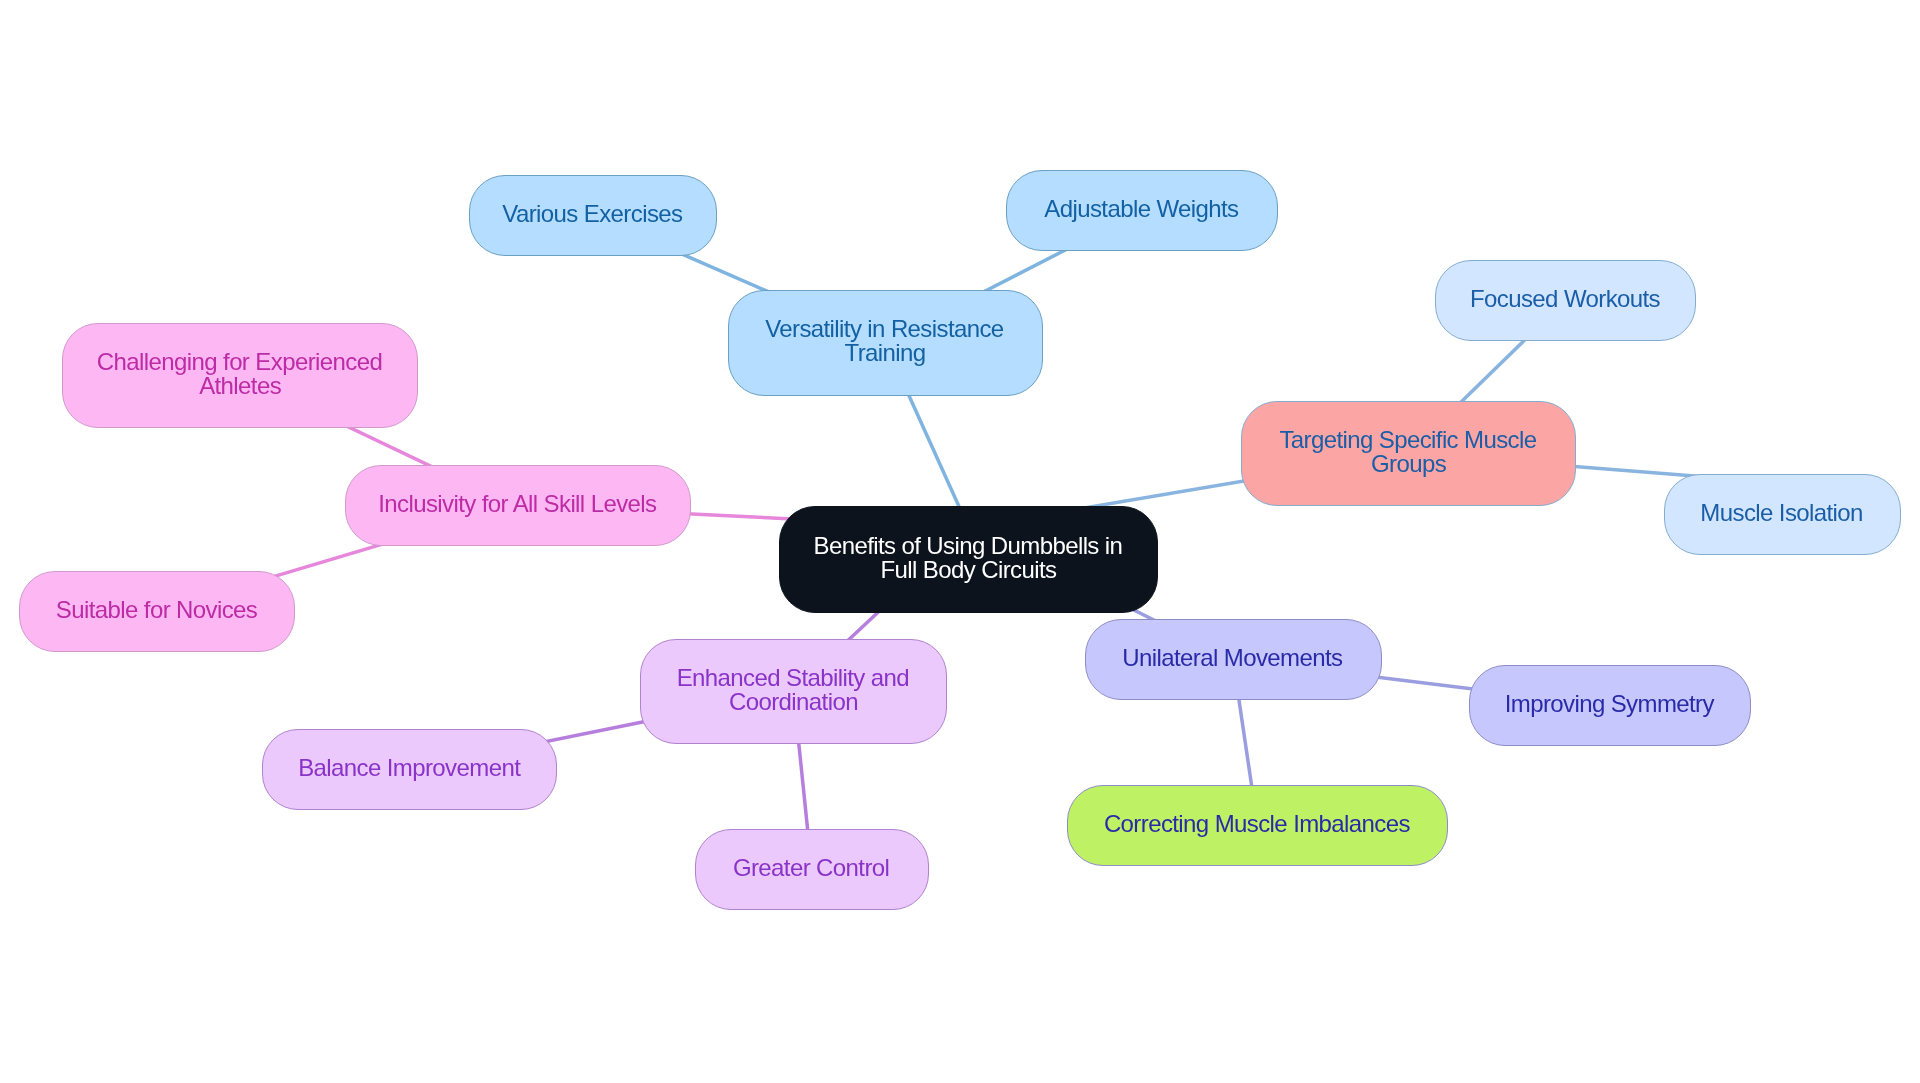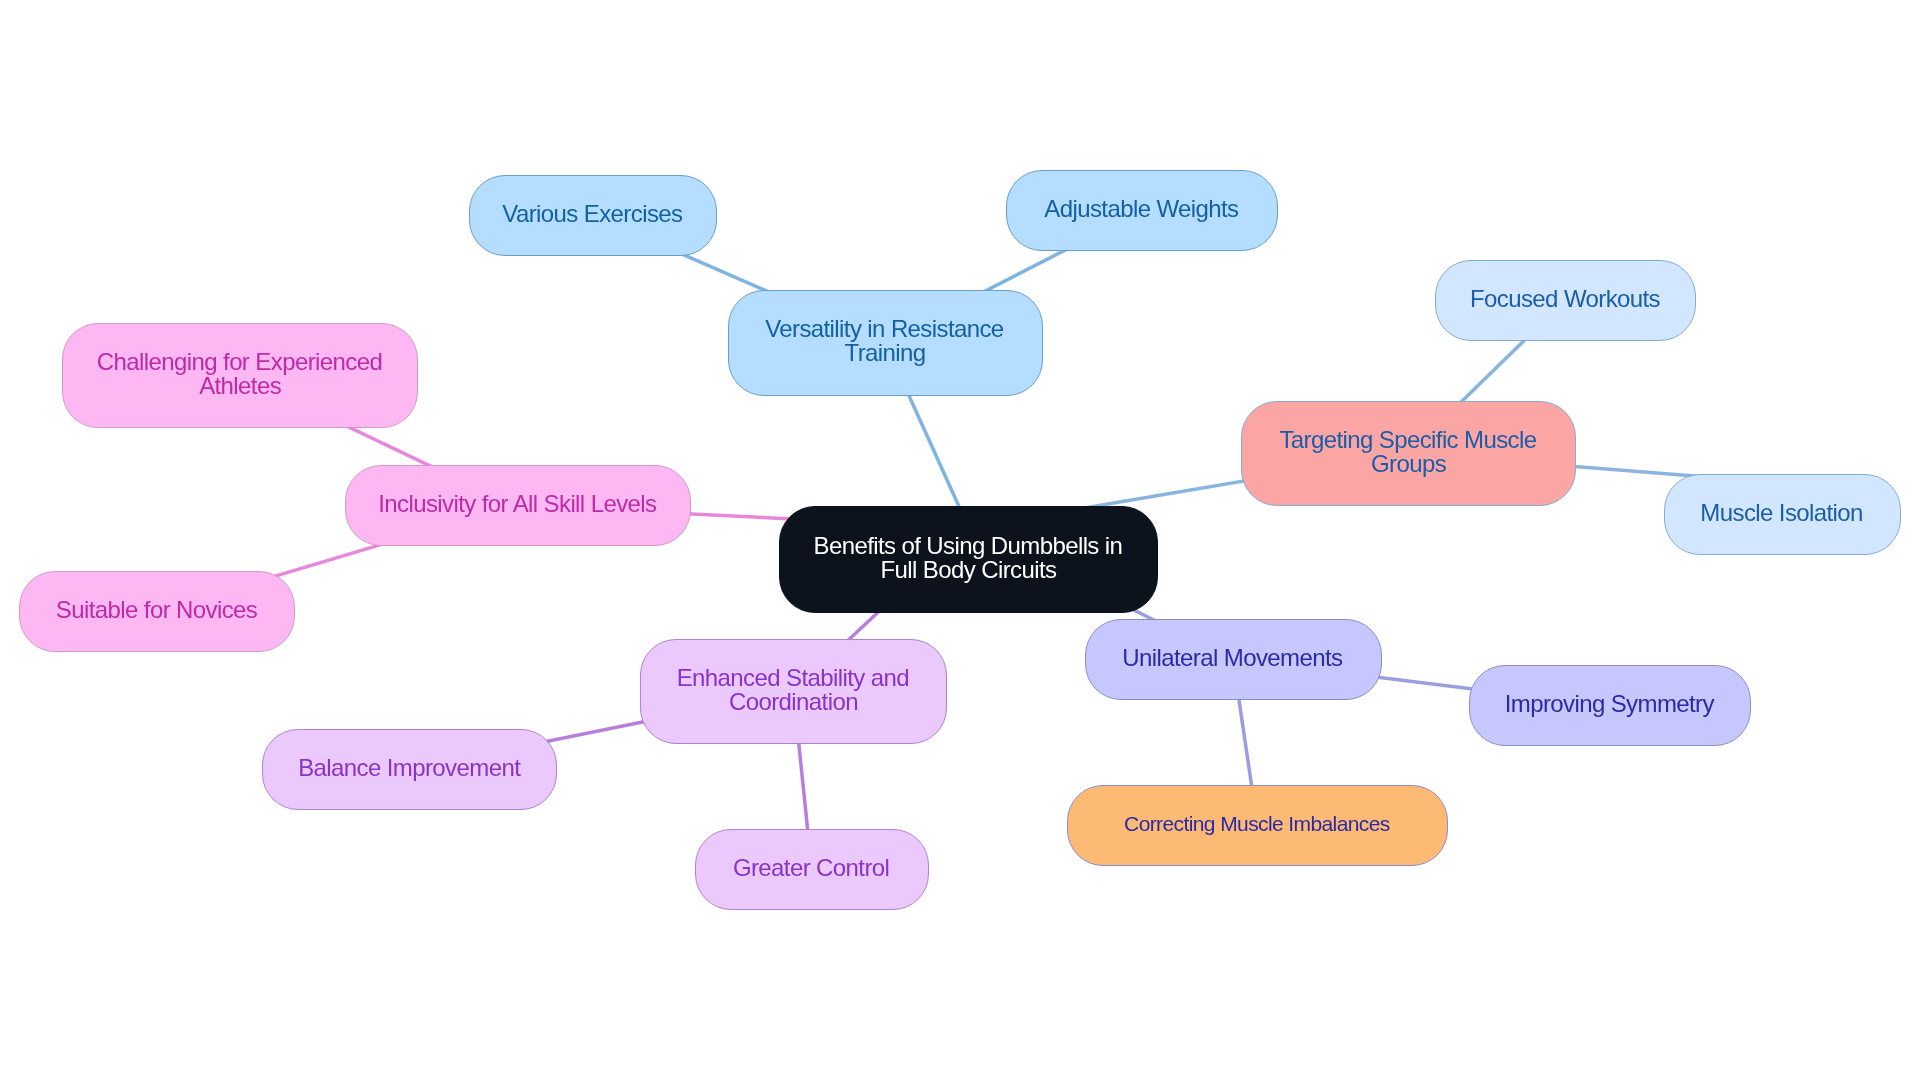--- a/index.html
+++ b/index.html
@@ -57,21 +57,21 @@
   </div>
   <div class="node" style="left: 1663.6px; top: 442.2px; width: 237.2px; height: 81.3px; border-radius: 36px; background: rgb(211, 230, 255); border-color: rgb(132, 172, 208); color: rgb(26, 94, 168); font-size: 24px; margin-top: 32px;">
     <span class="node-label">Muscle Isolation</span>
   </div>
   <div class="node" style="left: 1084.5px; top: 618.5px; width: 297px; height: 81.9px; border-radius: 36px; background: rgb(198, 200, 253); border-color: rgb(140, 140, 199); color: rgb(42, 42, 168); font-size: 24px;">
     <span class="node-label">Unilateral Movements</span>
   </div>
   <div class="node" style="left: 1468.5px; top: 665.1px; width: 282.8px; height: 81.3px; border-radius: 36px; background: rgb(198, 200, 253); border-color: rgb(140, 140, 199); color: rgb(42, 42, 168); font-size: 24px;">
     <span class="node-label">Improving Symmetry</span>
   </div>
-  <div class="node" style="left: 1067.4px; top: 784.5px; width: 380.2px; height: 81.8px; border-radius: 36px; background: #fdba74; border-color: rgb(140, 140, 199); color: rgb(42, 42, 168); font-size: 21px;">
+  <div class="node" style="left: 1067.4px; top: 784.5px; width: 380.2px; height: 81.8px; border-radius: 36px; background: #bef264; border-color: rgb(140, 140, 199); color: rgb(42, 42, 168); font-size: 24px;">
     <span class="node-label">Correcting Muscle Imbalances</span>
   </div>
   <div class="node" style="left: 640.3px; top: 638.5px; width: 306.3px; height: 105.9px; border-radius: 36px; background: rgb(235, 201, 252); border-color: rgb(176, 130, 207); color: rgb(138, 51, 200); font-size: 24px;">
     <span class="node-label">Enhanced Stability and
 Coordination</span>
   </div>
   <div class="node" style="left: 262.1px; top: 728.5px; width: 295.4px; height: 81.1px; border-radius: 36px; background: rgb(235, 201, 252); border-color: rgb(176, 130, 207); color: rgb(138, 51, 200); font-size: 24px;">
     <span class="node-label">Balance Improvement</span>
   </div>
   <div class="node" style="left: 694.6px; top: 828.6px; width: 234.2px; height: 81.4px; border-radius: 36px; background: rgb(235, 201, 252); border-color: rgb(176, 130, 207); color: rgb(138, 51, 200); font-size: 24px;">

